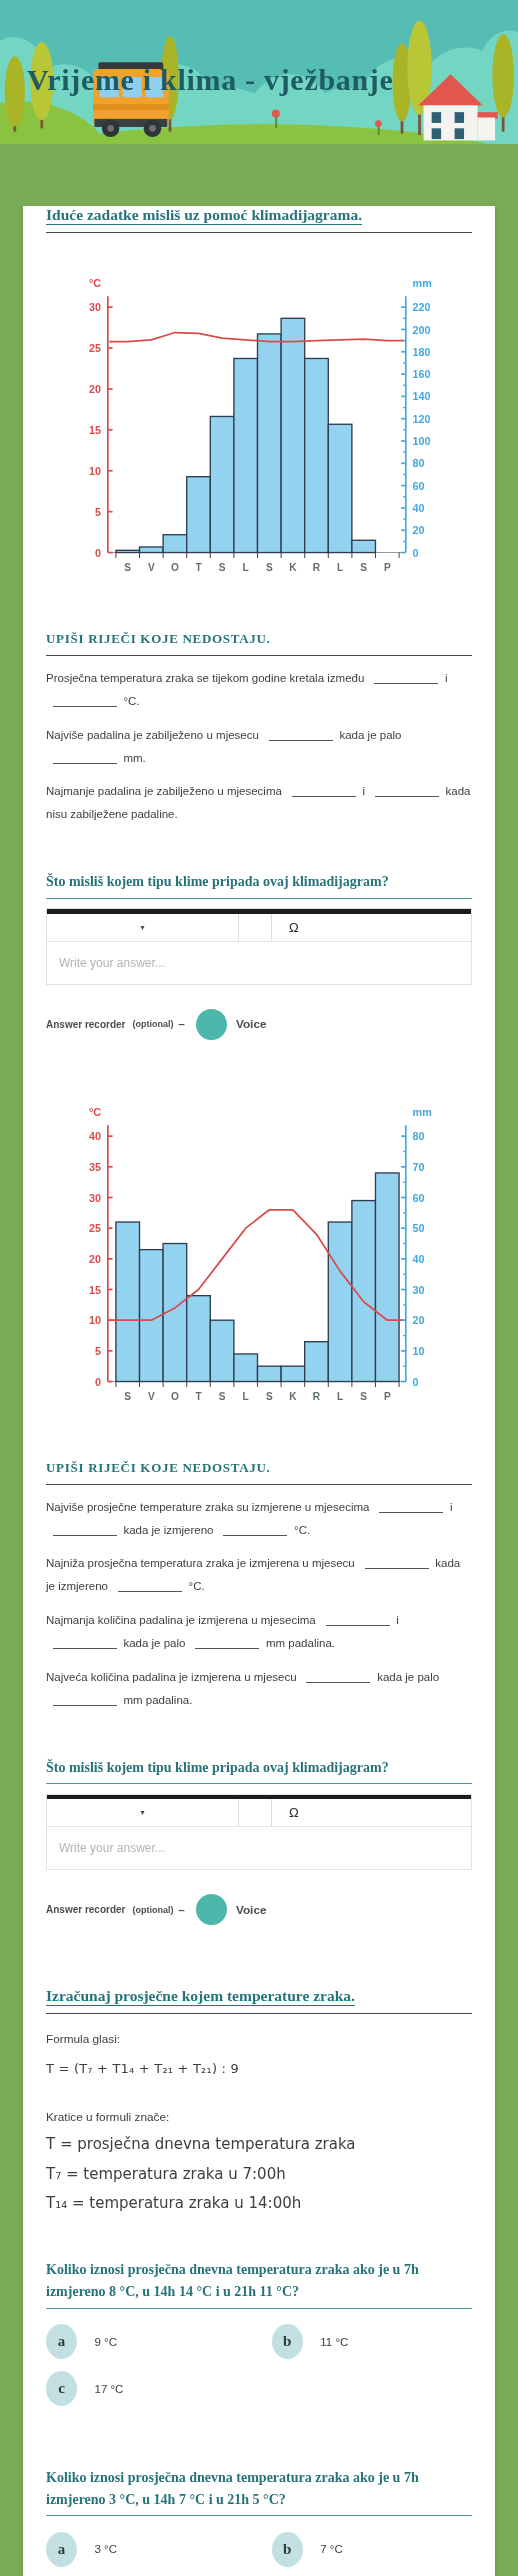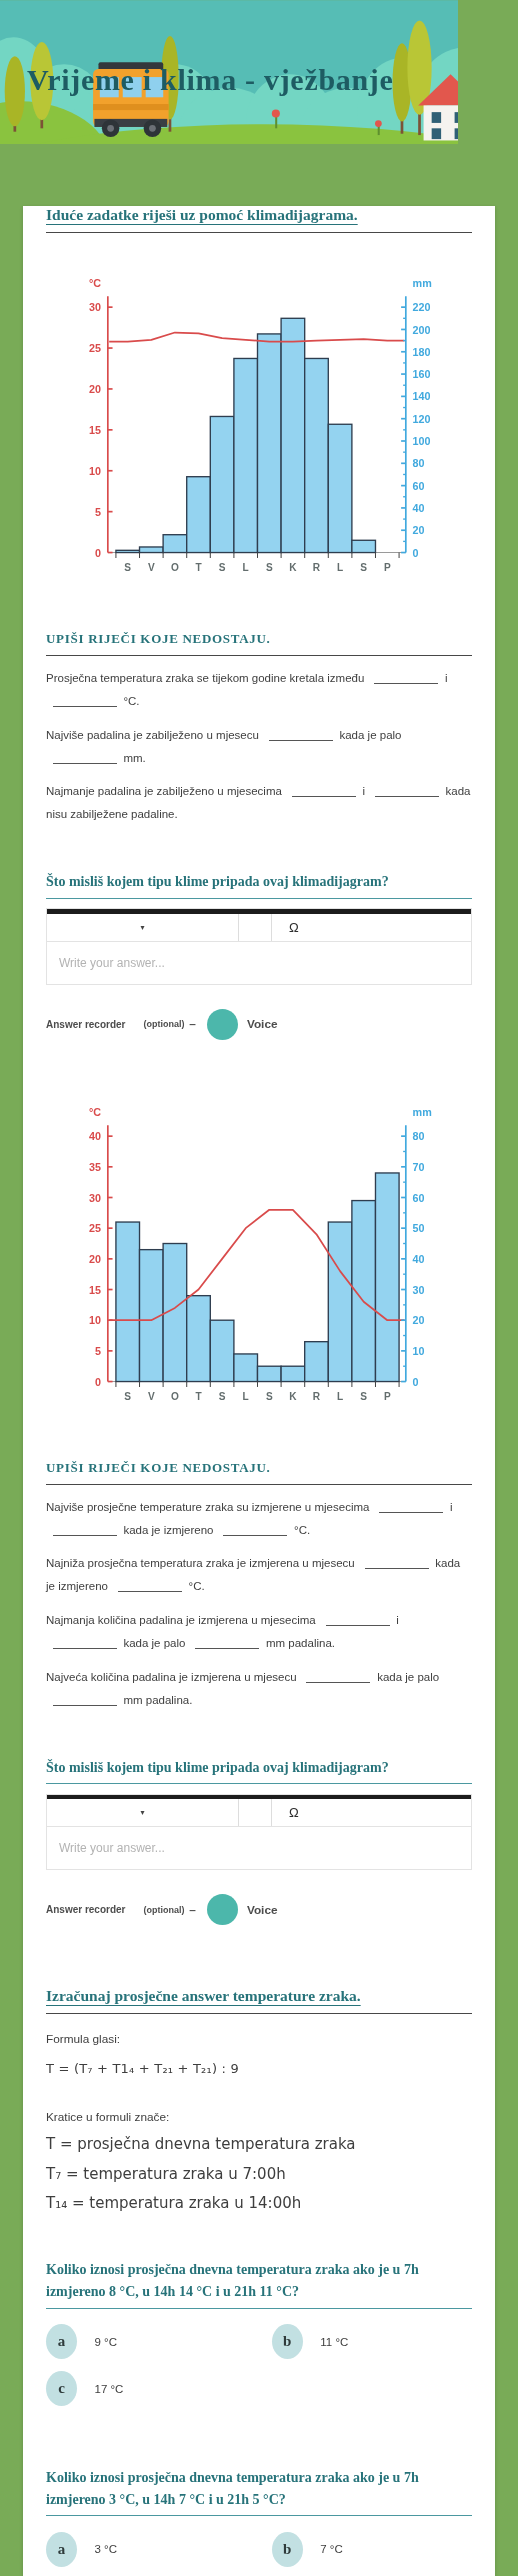--- a/index.html
+++ b/index.html
@@ -1,20 +1,20 @@
 <!DOCTYPE html>
 <html style="font-size:10.8px"><head>
 <meta charset="utf-8">
 <style>
   html,body{margin:0;padding:0;}
   body{width:518px;background:#79ab57;font-family:"Liberation Sans",sans-serif;}
   .page{width:518px;}
 
   
-  .hero{position:relative;width:458px;height:144px;overflow:hidden;}
+  .hero{position:relative;width:518px;height:144px;overflow:hidden;}
   .hero svg{display:block;}
   .hero-title{
     position:absolute;left:27px;top:63px;width:482px;white-space:nowrap;
     font-family:cursive;font-size:30px;font-weight:700;color:#1e5c63;letter-spacing:0.7px;
   }
 
   
   .card{
     width:472px;margin:0 auto;background:#fff;box-sizing:border-box;
     padding:0 23px 57px;box-shadow:0 0.7px 3.4px rgba(0,0,0,.18);
@@ -46,21 +46,21 @@
   .tb-dd .caret{font-size:8px;color:#444;}
   .tb-mini{width:32px;}
   .tb-om{flex:1;padding-left:17.5px;font-size:13px;color:#2e2e2e;cursor:pointer;}
   .tb-div{width:0.7px;background:#ddd;}
   .editor-input{height:42px;display:flex;align-items:center;padding-left:12px;cursor:text;}
   .editor-input .ph{color:#b3b3b3;font-size:12px;}
 
   
   .recorder{margin-top:24px;display:flex;align-items:center;}
   .rec-label{font-size:10px;font-weight:800;color:#4d4d4d;}
-  .rec-opt{font-size:9px;font-weight:700;color:#4d4d4d;margin-left:18px;}
+  .rec-opt{font-size:9px;font-weight:700;color:#4d4d4d;margin-left:7px;}
   .rec-dash{font-size:11.8px;font-weight:800;color:#4d4d4d;margin-left:4.7px;}
   .rec-btn{width:31px;height:31px;border-radius:50%;background:#4cb7ab;border:none;margin:0 9.4px 0 10.8px;cursor:pointer;}
   .rec-voice{font-size:11.8px;font-weight:800;color:#4d4d4d;}
 
   
   .body-text{font-size:11.8px;color:#3e3e3e;margin:17.5px 0 0;}
   .formula{font-family:"DejaVu Sans",sans-serif;font-size:13px;color:#3e3e3e;margin:15px 0 0;letter-spacing:0.2px;}
   .legend-intro{margin-top:34px;}
   .legend-line{font-family:"DejaVu Sans",sans-serif;font-size:15px;color:#3e3e3e;margin:11.5px 0;}
 
@@ -142,21 +142,21 @@
         <circle cx="409" cy="168" r="6" fill="#e2574d"></circle>
         <rect x="560" y="186" width="3" height="14" fill="#5e8f2f"></rect>
         <circle cx="561" cy="183" r="5" fill="#e2574d"></circle>
       </g>
     </svg>
     <div class="hero-title">Vrijeme i klima - vježbanje</div>
   </header>
 
   <main class="card">
 
-    <h2 class="script xl">Iduće zadatke riješi uz pomoć klimadijagrama.</h2>
+    <h2 class="script xl">Iduće zadatke misliš uz pomoć klimadijagrama.</h2>
     <hr class="rule">
 
     <svg class="chart" width="405" height="329" viewBox="0 0 600 488">
         <line x1="78" y1="428" x2="520" y2="428" stroke="#9a9a9a" stroke-width="1.5"></line>
         <rect x="90" y="424.6909090909091" width="35" height="3.309090909090912" fill="#94d3f0" stroke="#2e3d4f" stroke-width="2"></rect>
         <rect x="125" y="419.72727272727275" width="35" height="8.272727272727252" fill="#94d3f0" stroke="#2e3d4f" stroke-width="2"></rect>
         <rect x="160" y="401.5272727272727" width="35" height="26.472727272727298" fill="#94d3f0" stroke="#2e3d4f" stroke-width="2"></rect>
         <rect x="195" y="315.4909090909091" width="35" height="112.5090909090909" fill="#94d3f0" stroke="#2e3d4f" stroke-width="2"></rect>
         <rect x="230" y="226.14545454545456" width="35" height="201.85454545454544" fill="#94d3f0" stroke="#2e3d4f" stroke-width="2"></rect>
         <rect x="265" y="140.10909090909092" width="35" height="287.8909090909091" fill="#94d3f0" stroke="#2e3d4f" stroke-width="2"></rect>
@@ -400,21 +400,21 @@
       </div>
     </div>
     <div class="recorder">
       <span class="rec-label">Answer recorder</span>
       <span class="rec-opt">(optional)</span>
       <span class="rec-dash">–</span>
       <button class="rec-btn"></button>
       <span class="rec-voice">Voice</span>
     </div>
 
-    <h2 class="script xl">Izračunaj prosječne answer temperature zraka.</h2>
+    <h2 class="script xl">Izračunaj prosječne kojem temperature zraka.</h2>
     <hr class="rule">
     <p class="body-text">Formula glasi:</p>
     <p class="formula">T = (T₇ + T1₄ + T₂₁ + T₂₁) : 9</p>
     <p class="body-text legend-intro">Kratice u formuli znače:</p>
     <div>
         <p class="legend-line">T = prosječna dnevna temperatura zraka</p>
         <p class="legend-line">T₇ = temperatura zraka u 7:00h</p>
         <p class="legend-line">T₁₄ = temperatura zraka u 14:00h</p>
       </div>
 

